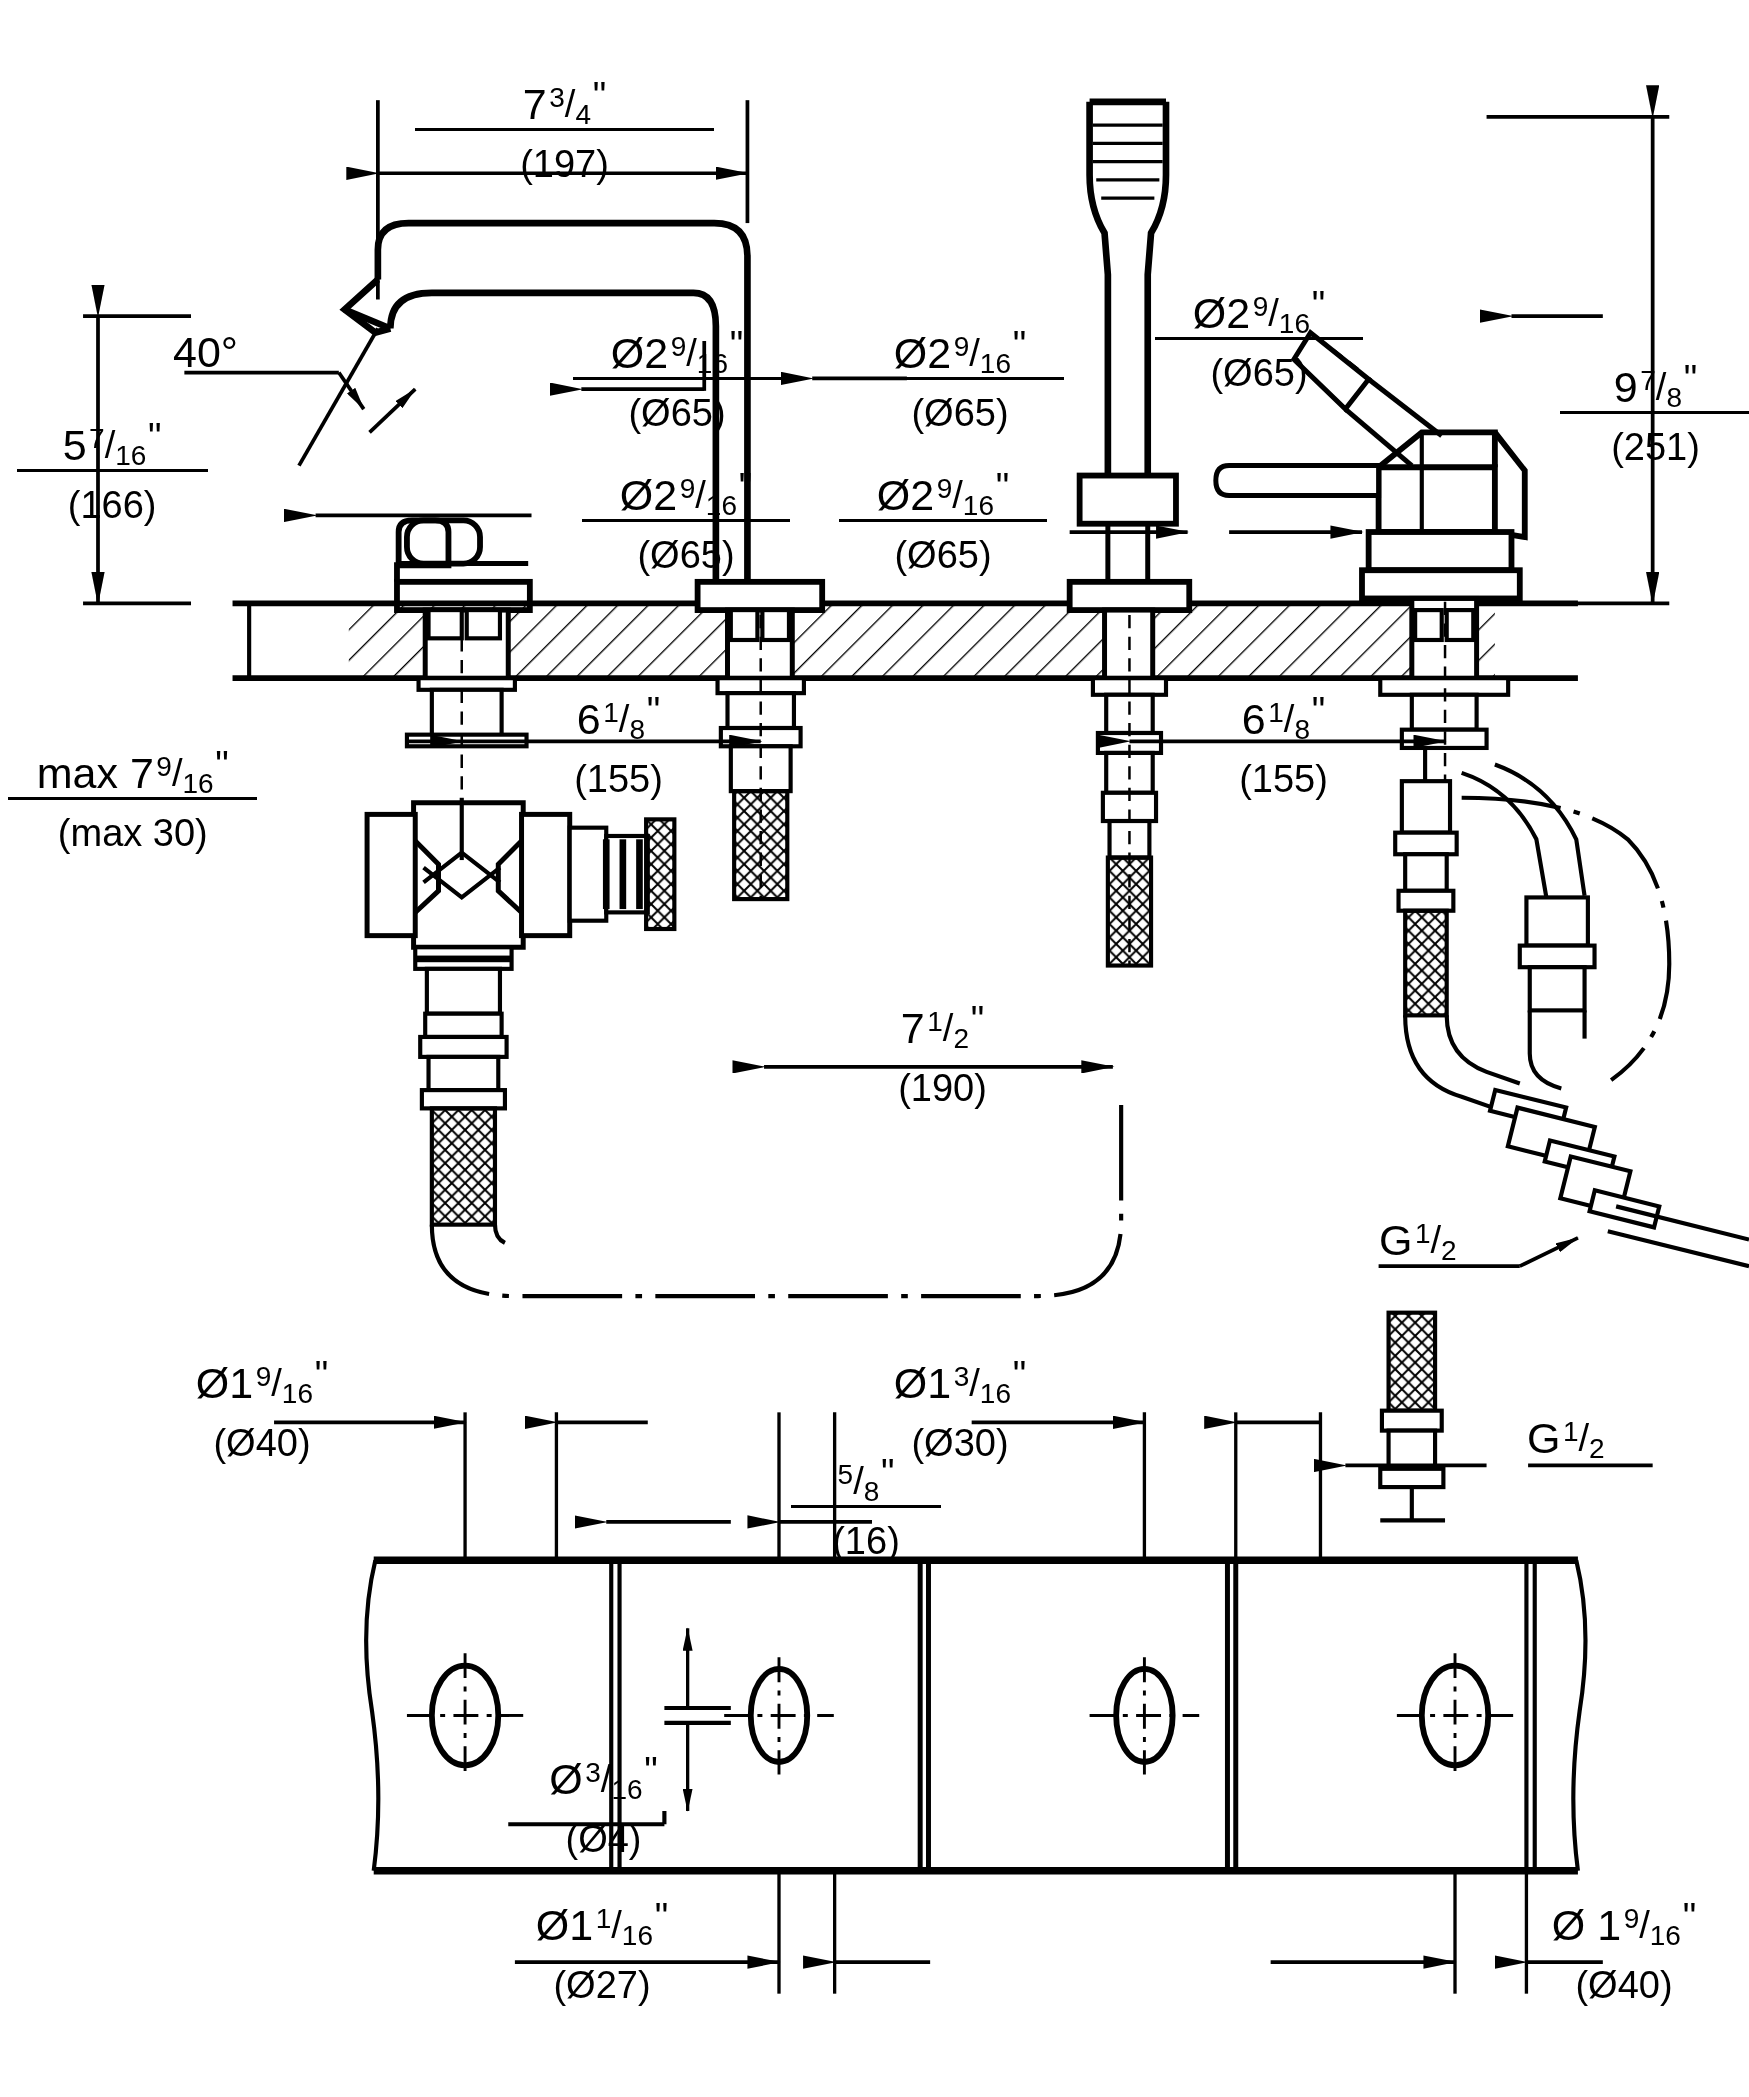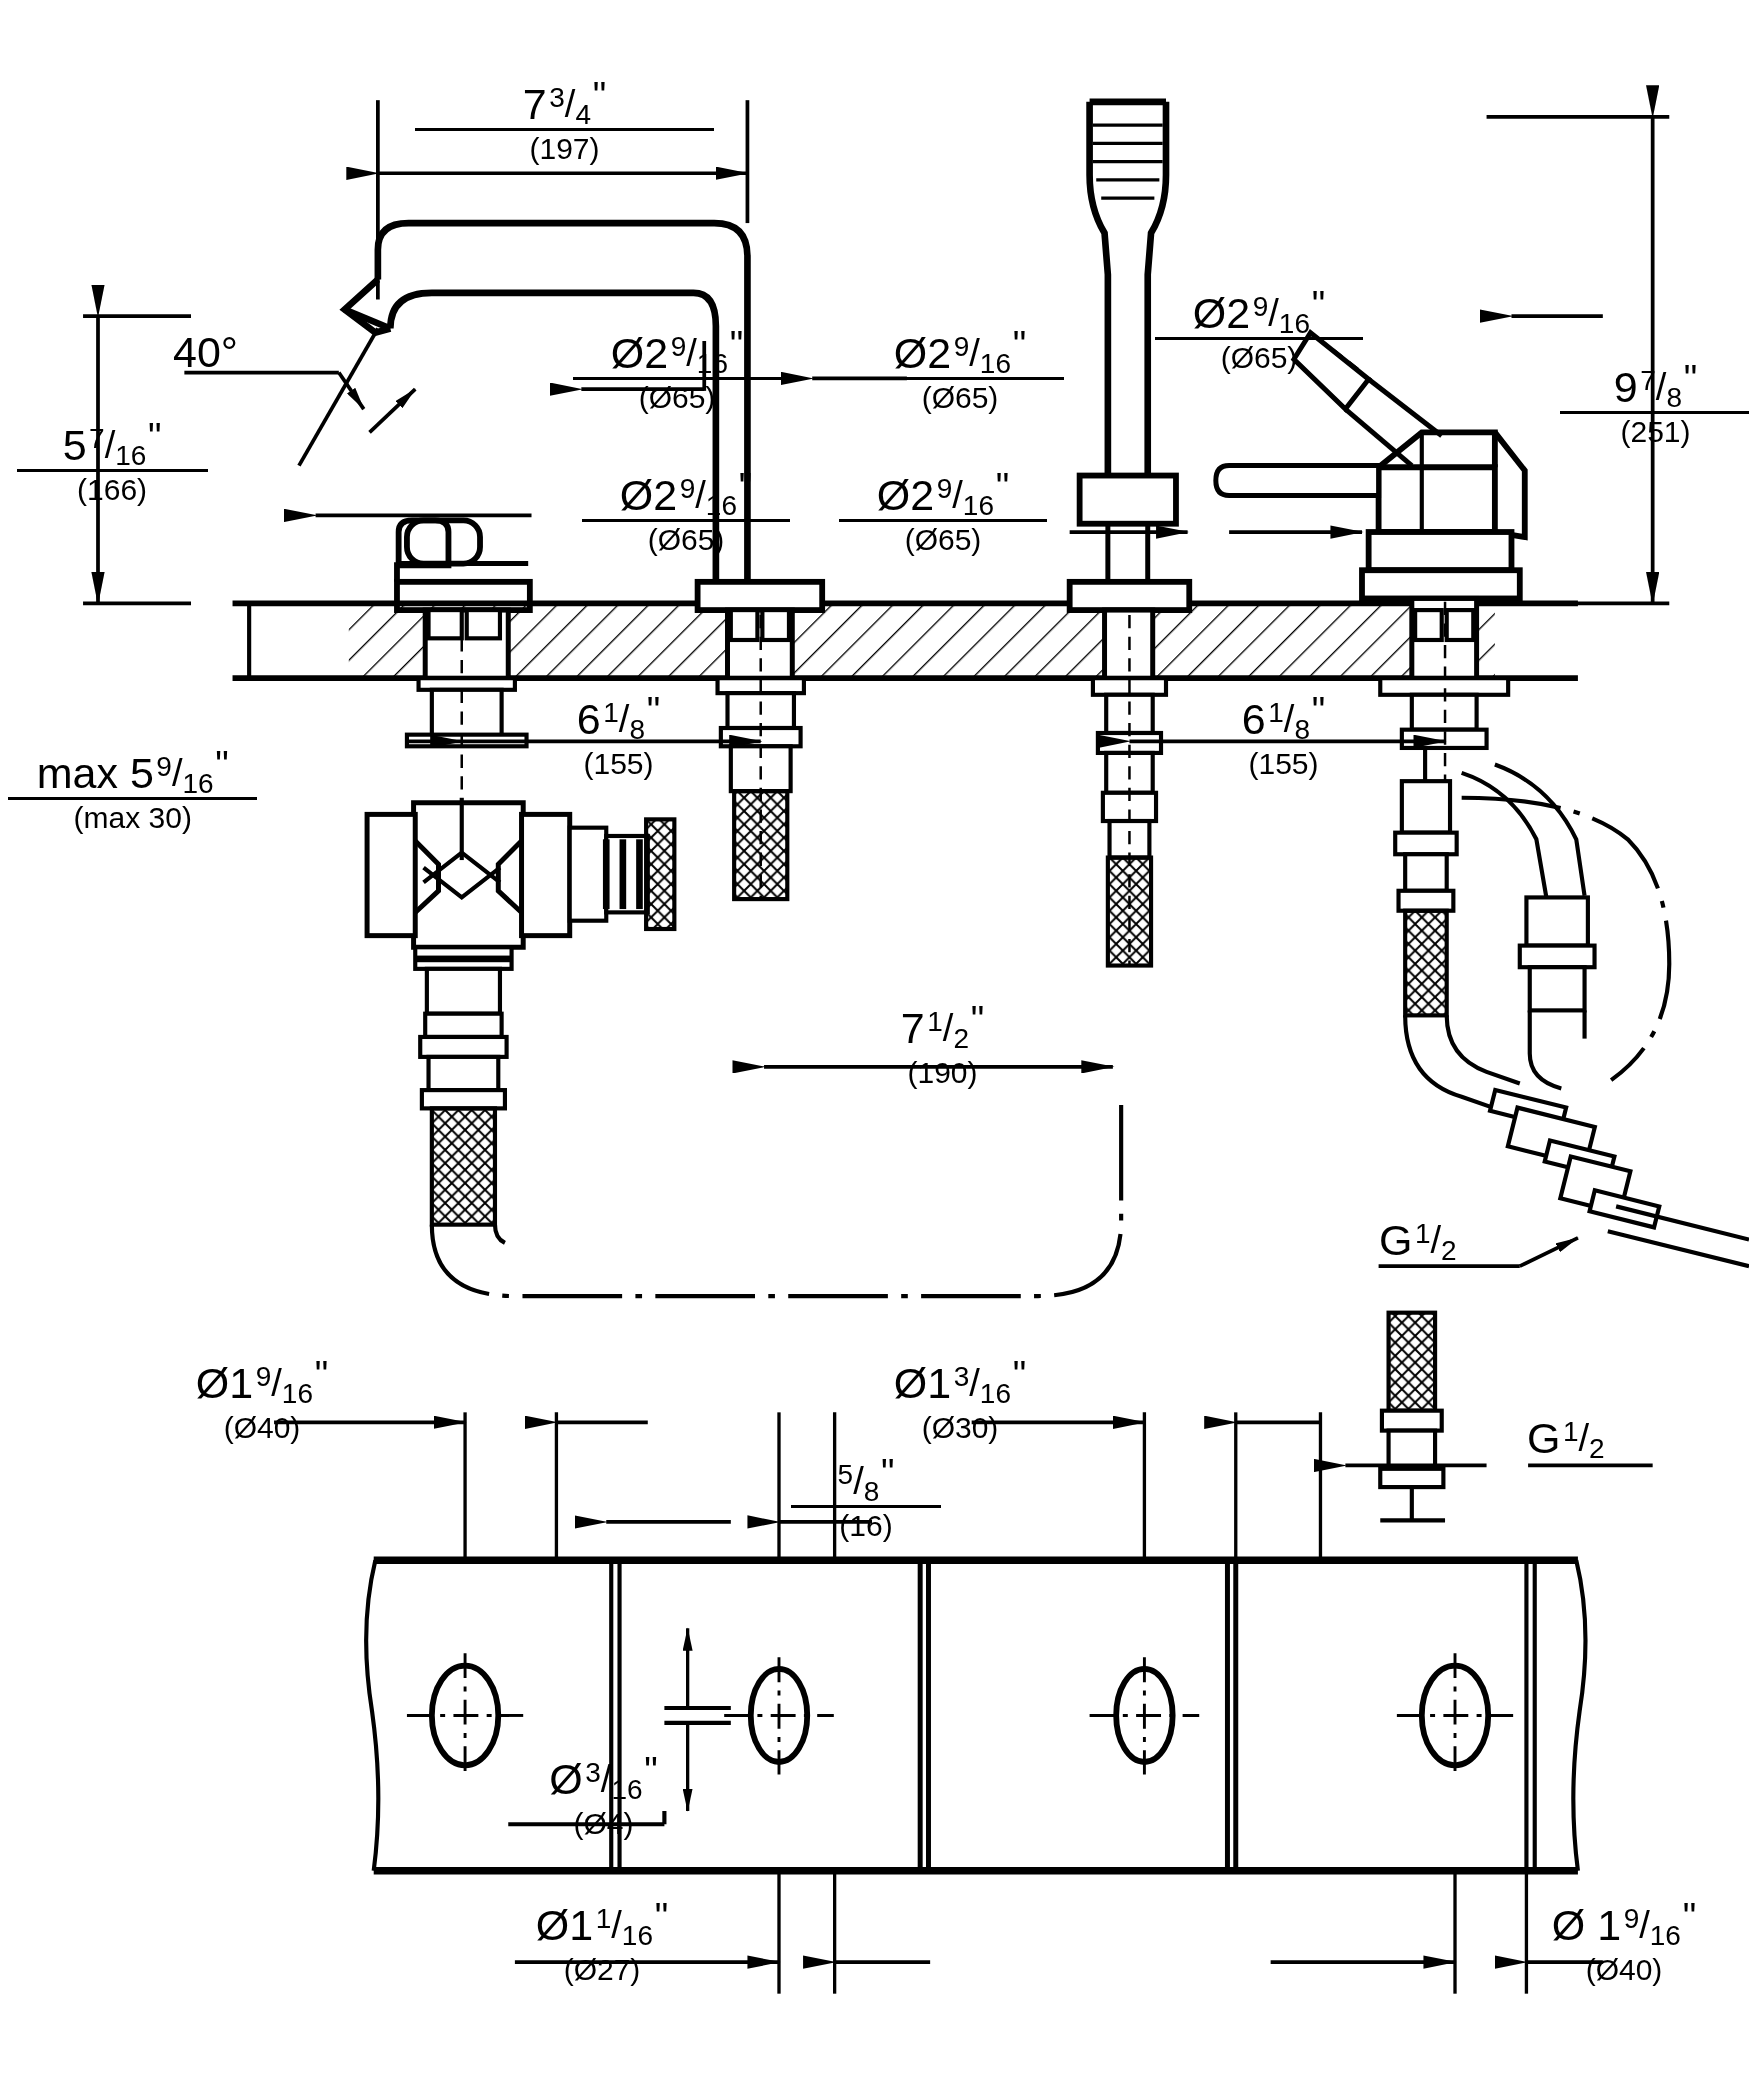--- a/index.html
+++ b/index.html
@@ -11,21 +11,21 @@
   .dim .whole{font-size:43px;}
   .frac{display:inline-block;position:relative;top:-1.7px;font-size:0;margin-left:2.5px;}
   .frac .num{font-size:28px;position:relative;top:-10.8px;}
   .frac .sl{font-size:38px;}
   .frac .den{font-size:28px;position:relative;top:6.6px;}
   .inch{font-size:38px;position:relative;top:-10px;margin-left:1.7px;}
   .deg{font-size:43px;}
   .stack{position:absolute;text-align:center;}
   .stack .top{display:block;padding:0 5px 1.7px 5px;}
   .stack .bar{display:block;height:3.3px;background:#000;}
-  .stack .bot{display:block;padding-top:1px;font-size:30px;}
+  .stack .bot{display:block;padding-top:12px;font-size:38px;}
 </style>
 </head>
 <body>
 
 <div id="root">
 
   <svg id="dwg" width="1749" height="2098" viewBox="0 0 2106 2525">
     <defs>
       <marker id="ar" markerWidth="40" markerHeight="16" refX="38" refY="8" orient="auto" markerUnits="userSpaceOnUse">
         <path d="M0,0 L40,8 L0,16 Z" fill="#000"></path>
@@ -396,21 +396,21 @@
   <div class="lbl stack" style="left:1560px;top:366px;width:191px;">
     <span class="top dim">
       <span class="whole">9</span><span class="frac"><span class="num">7</span><span class="sl">/</span><span class="den">8</span></span><span class="inch">"</span>
     </span>
     <span class="bar"></span>
     <span class="bot">(251)</span>
   </div>
 
   <div class="lbl stack" style="left:8.3px;top:752px;width:249px;">
     <span class="top dim">
-      <span>max 5</span><span class="frac"><span class="num">9</span><span class="sl">/</span><span class="den">16</span></span><span class="inch">"</span>
+      <span>max 7</span><span class="frac"><span class="num">9</span><span class="sl">/</span><span class="den">16</span></span><span class="inch">"</span>
     </span>
     <span class="bar"></span>
     <span class="bot">(max 30)</span>
   </div>
 
   <div class="lbl stack" style="left:523px;top:698px;width:191px;">
     <span class="top dim">
       <span class="whole">6</span><span class="frac"><span class="num">1</span><span class="sl">/</span><span class="den">8</span></span><span class="inch">"</span>
     </span>
     <span class="bar" style="background:transparent;"></span>

